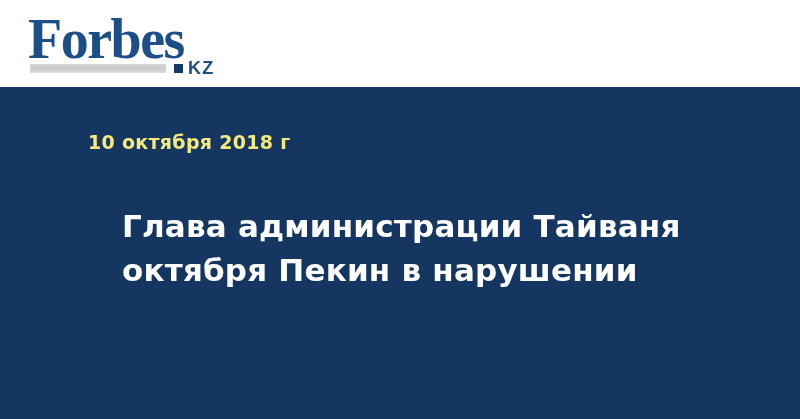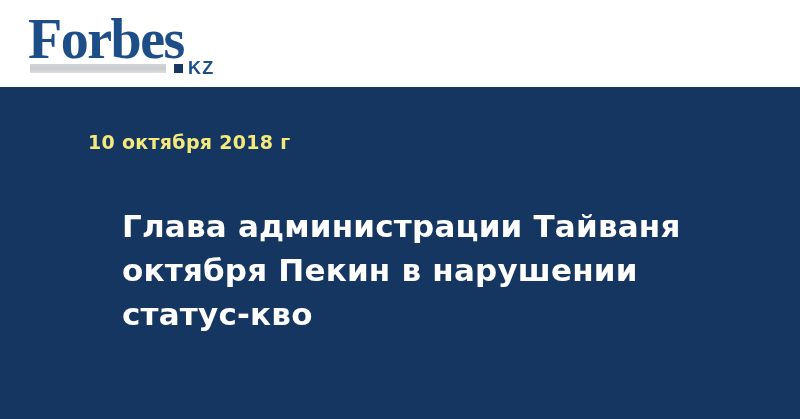--- a/index.html
+++ b/index.html
@@ -139,17 +139,16 @@
       <div class="logo-kz">KZ</div>
     </div>
   </div>
 
   <div class="hero">
     <div class="hero-date">10 октября 2018 г</div>
 
     <h1 class="hero-title">
       <span class="tline">Глава администрации Тайваня</span>
       <span class="tline">октября Пекин в нарушении</span>
-      <span class="tline">статус-кво</span>
     </h1>
   </div>
 
 </div>
 
 </body></html>

